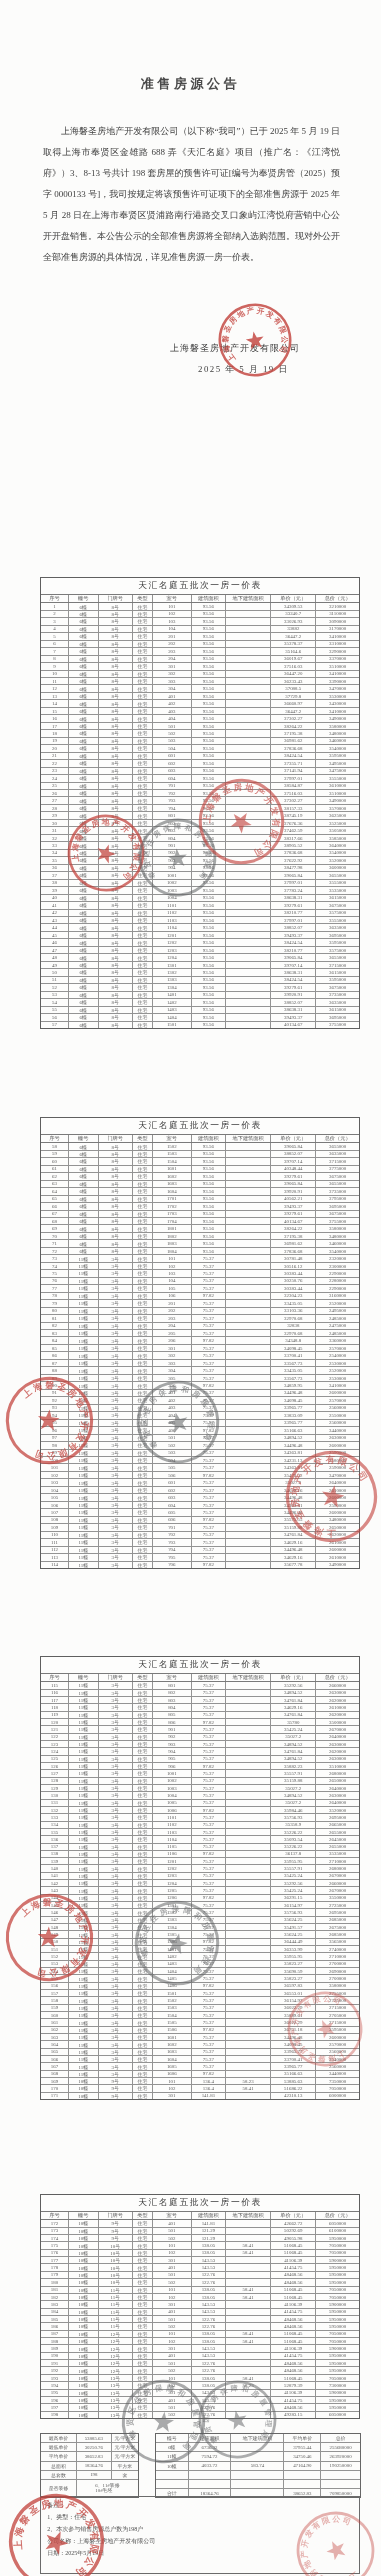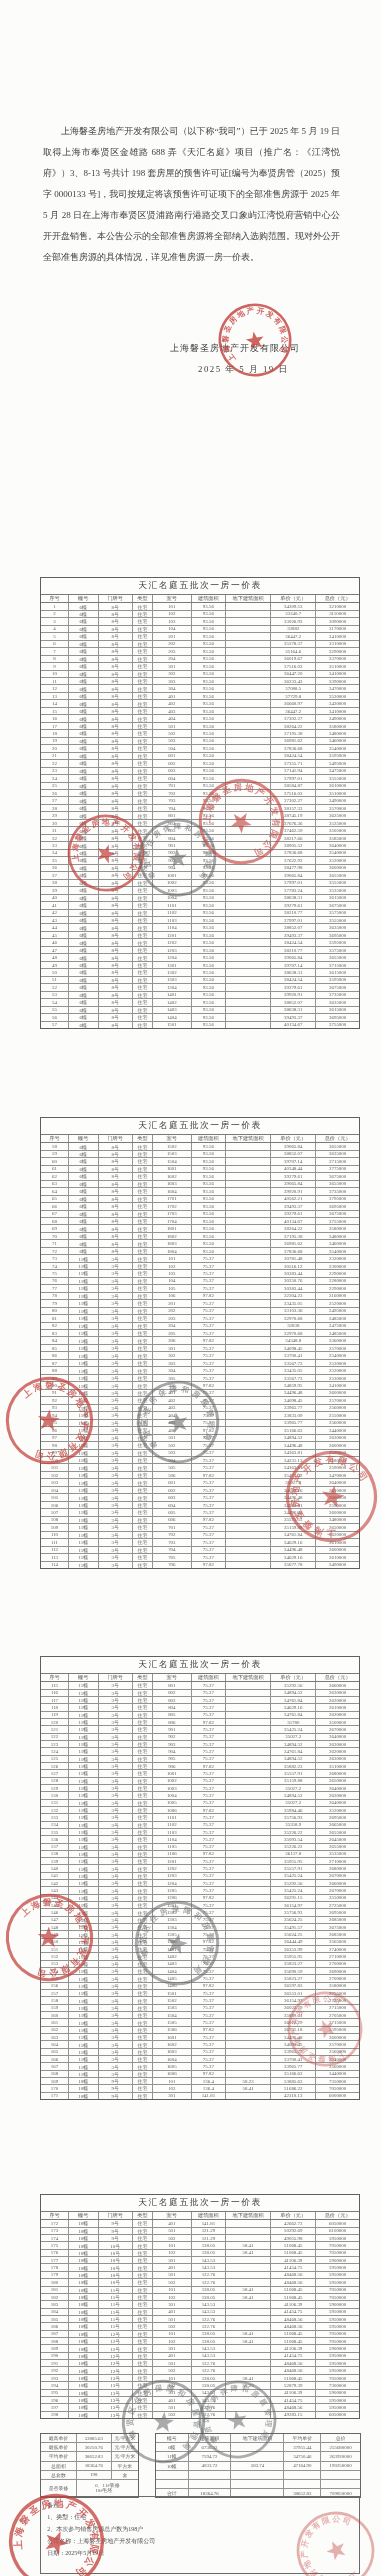--- a/index.html
+++ b/index.html
@@ -57,20 +57,21 @@
   }
   #notes-box .note-line{font-size:6px;line-height:12px;color:#4e4e4e;}
   
   .stamp{position:absolute;pointer-events:none;}
 </style>
 </head>
 <body>
 
 <div id="page">
 
+  <div id="doc-title" class="abs">准售房源公告</div>
 
   <div id="doc-body" class="abs">上海磐圣房地产开发有限公司（以下称“我司”）已于 2025 年 5 月 19 日取得上海市奉贤区金雄路 688 弄《天汇名庭》项目（推广名：《江湾悦府》）3、8-13 号共计 198 套房屋的预售许可证[编号为奉贤房管（2025）预字 0000133 号]，我司按规定将该预售许可证项下的全部准售房源于 2025 年 5 月 28 日在上海市奉贤区贤浦路南行港路交叉口象屿江湾悦府营销中心公开开盘销售。本公告公示的全部准售房源将全部纳入选购范围。现对外公开全部准售房源的具体情况，详见准售房源一房一价表。</div>
 
   <div id="sig-company" class="abs">上海磐圣房地产开发有限公司</div>
   <div id="sig-date" class="abs">2025 年 5 月 19 日</div>
 
   <section class="table-page abs" style="top:577px;height:452px;">
     <div class="tp-title">天汇名庭五批次一房一价表</div>
     <div class="tp-header">
         <div class="cell" style="flex: 0 0 8.8%; width: 8.8%;">序号</div>

